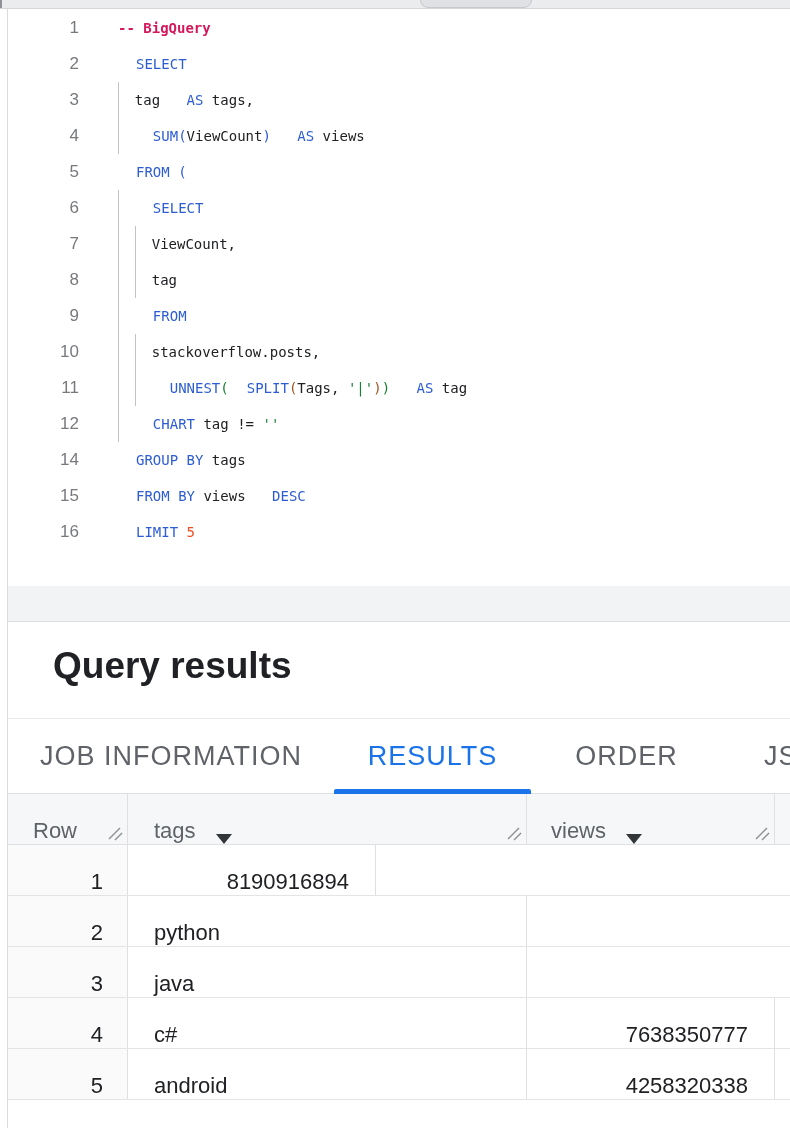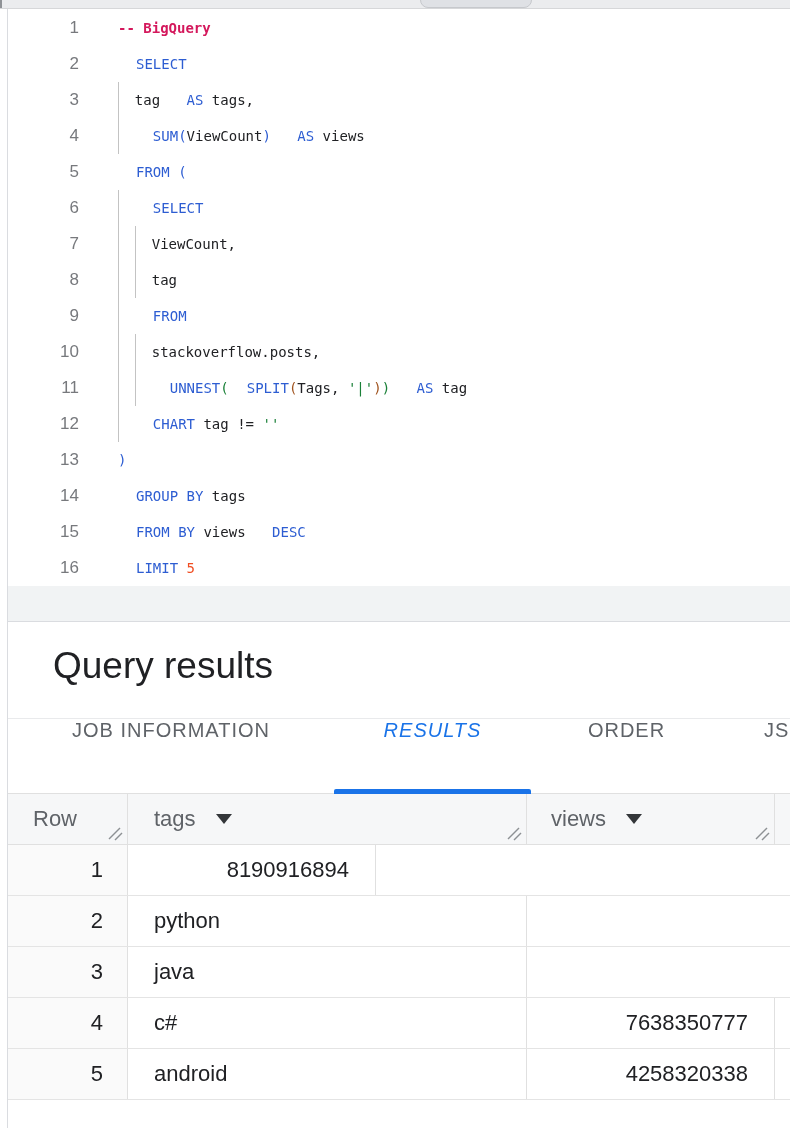--- a/index.html
+++ b/index.html
@@ -26,41 +26,41 @@
   .tk-id{color:var(--text);}
   .tk-comment{color:var(--comment);font-weight:bold;}
   .tk-str{color:var(--str);}
   .tk-num{color:var(--num);}
   .tk-b0{color:var(--kw);}
   .tk-b1{color:var(--str);}
   .tk-b2{color:var(--b2);}
 
   
   .results-head{position:absolute;left:8px;right:0;top:623px;height:95px;background:#fff;}
-  .results-title{position:absolute;left:45px;top:22px;font-size:37px;font-weight:400;color:#202124;letter-spacing:0;}
+  .results-title{position:absolute;left:45px;top:22px;font-size:37px;font-weight:700;color:#202124;letter-spacing:0;}
 
   
   .tabbar{position:absolute;left:8px;right:0;top:718px;height:76px;box-sizing:border-box;
           border-top:1px solid #e9eaec;border-bottom:1px solid #e0e0e0;
           display:flex;padding-left:12px;background:#fff;}
-  .tab{display:flex;justify-content:center;position:relative;
-       font-size:20px;font-weight:500;letter-spacing:1px;color:#5f6368;cursor:pointer;flex:none;}
+  .tab{display:flex;align-items:center;justify-content:center;position:relative;
+       font-size:27px;font-weight:500;letter-spacing:1px;color:#5f6368;cursor:pointer;flex:none;}
   .tab:nth-child(1){width:302px;}
   .tab:nth-child(2){width:197px;margin-left:12px;}
   .tab:nth-child(3){width:167px;margin-left:12px;}
   .tab:nth-child(4){width:158px;margin-left:12px;justify-content:flex-start;padding-left:42px;}
-  .tab.active{color:var(--accent);font-style:italic;}
+  .tab.active{color:var(--accent);}
   .tab.active::after{content:"";position:absolute;left:0;right:0;bottom:-1px;height:5px;background:var(--accent);border-radius:2px 2px 0 0;}
 
   
   .rtable{position:absolute;left:8px;right:0;top:794px;}
   .thead{display:flex;height:50px;background:#f6f7f8;border-bottom:1px solid #e0e0e0;
          color:#5f6368;font-size:22px;font-weight:400;}
   .trow{display:flex;height:50px;background:#fff;border-bottom:1px solid #e4e4e4;font-size:22px;color:#202124;}
-  .cell{display:flex;align-items:center;box-sizing:border-box;position:relative;}
+  .cell{display:flex;align-items:flex-end;box-sizing:border-box;position:relative;}
   .c0{width:120px;border-right:1px solid #e0e0e0;justify-content:flex-end;padding-right:24px;}
   .c1{width:399px;border-right:1px solid #e0e0e0;padding-left:26px;}
   .c2{width:248px;border-right:1px solid #e0e0e0;justify-content:flex-end;padding-right:26px;}
   .cx{flex:1;}
   .thead .c0{justify-content:flex-start;padding-left:25px;}
   .thead .c2{justify-content:flex-start;padding-left:24px;}
   .trow .c0{background:#fafafa;color:#202124;}
   .sort-arrow{width:0;height:0;margin-left:20px;border-left:8px solid transparent;border-right:8px solid transparent;border-top:10px solid #333639;}
   .handle{position:absolute;right:4px;bottom:3px;width:16px;height:15px;}
   .handle svg{display:block;}
@@ -119,24 +119,20 @@
       </div>
       <div class="line">
         <span class="ln">11</span>
         <span class="code"><span class="g" style="left: 39px;"></span><span class="g" style="left: 55.8632px;"></span><span class="tk tk-id">    </span><span class="tk tk-kw">UNNEST</span><span class="tk tk-b1">(</span><span class="tk tk-kw">SPLIT</span><span class="tk tk-b2">(</span><span class="tk tk-id">Tags, </span><span class="tk tk-str">'|'</span><span class="tk tk-b2">)</span><span class="tk tk-b1">)</span><span class="tk tk-id"> </span><span class="tk tk-kw">AS</span><span class="tk tk-id"> tag</span></span>
       </div>
       <div class="line">
         <span class="ln">12</span>
         <span class="code"><span class="g" style="left: 39px;"></span><span class="tk tk-id">  </span><span class="tk tk-kw">CHART</span><span class="tk tk-id"> tag != </span><span class="tk tk-str">''</span></span>
       </div>
       <div class="line">
-        <span class="ln">13</span>
-        <span class="code"><span class="tk tk-b0">)</span></span>
-      </div>
-      <div class="line">
         <span class="ln">14</span>
         <span class="code"><span class="tk tk-kw">GROUP BY</span><span class="tk tk-id"> tags</span></span>
       </div>
       <div class="line">
         <span class="ln">15</span>
         <span class="code"><span class="tk tk-kw">FROM BY</span><span class="tk tk-id"> views </span><span class="tk tk-kw">DESC</span></span>
       </div>
       <div class="line">
         <span class="ln">16</span>
         <span class="code"><span class="tk tk-kw">LIMIT</span><span class="tk tk-id"> </span><span class="tk tk-num">5</span></span>

